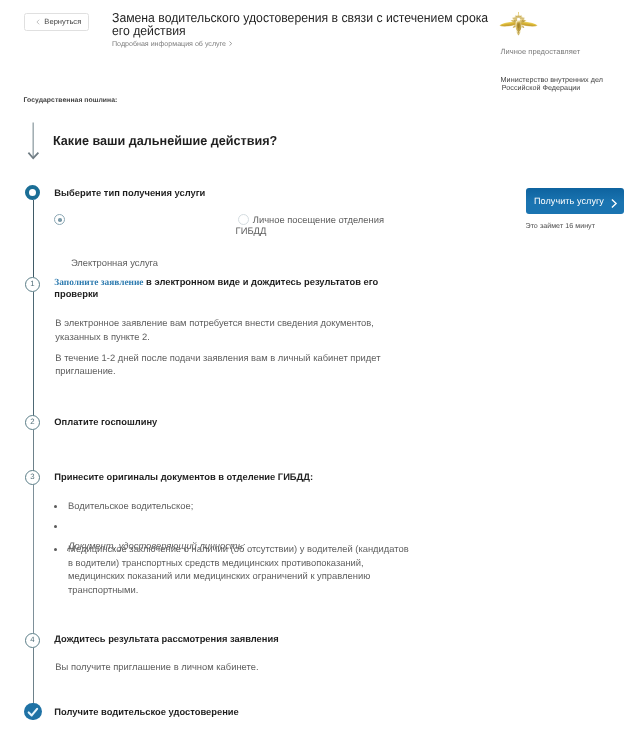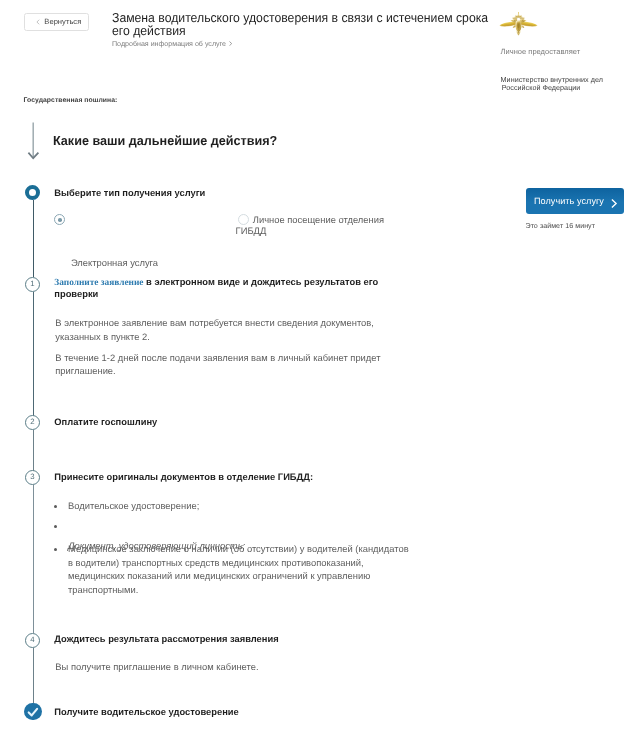--- a/index.html
+++ b/index.html
@@ -245,21 +245,21 @@
   <div class="radio-lbl" style="left:70.9px;top:214.2px;white-space:nowrap;margin-top:43px;">Электронная услуга</div>
   <div class="radio" style="left:237.9px;top:214.2px;"></div>
   <div class="radio-lbl" style="left:235.6px;top:214.2px;width:149px;text-indent:17.2px;">Личное посещение отделения ГИБДД</div>
 </div>
       <div class="s-head" style="top:277px;width:360px;"><span class="lnk">Заполните заявление</span><span> в электронном виде и дождитесь результатов его проверки</span></div>
       <div class="s-para" style="top:316px;width:330px;">В электронное заявление вам потребуется внести сведения документов, указанных в пункте 2.</div>
       <div class="s-para" style="top:350.5px;width:330px;">В течение 1-2 дней после подачи заявления вам в личный кабинет придет приглашение.</div>
       <div class="s-head" style="top:416.5px;">Оплатите госпошлину</div>
       <div class="s-head" style="top:471.8px;">Принесите оригиналы документов в отделение ГИБДД:</div>
       <div class="bullet" style="top:504.5px;"></div>
-        <div class="b-text" style="top:499px;width:346px;">Водительское удостоверение;</div>
+        <div class="b-text" style="top:499px;width:346px;">Водительское водительское;</div>
       <div class="bullet" style="top:525px;"></div>
         <div class="b-text" style="top:539px;width:346px;font-style:italic;">Документ, удостоверяющий личность;</div>
       <div class="bullet" style="top:547.5px;"></div>
         <div class="b-text" style="top:542px;width:346px;">Медицинское заключение о наличии (об отсутствии) у водителей (кандидатов в водители) транспортных средств медицинских противопоказаний, медицинских показаний или медицинских ограничений к управлению транспортными.</div>
       <div class="s-head" style="top:634.3px;">Дождитесь результата рассмотрения заявления</div>
       <div class="s-para" style="top:660px;width:330px;">Вы получите приглашение в личном кабинете.</div>
       <div class="s-head" style="top:706.6px;">Получите водительское удостоверение</div>
     </div>
   </div>
 

